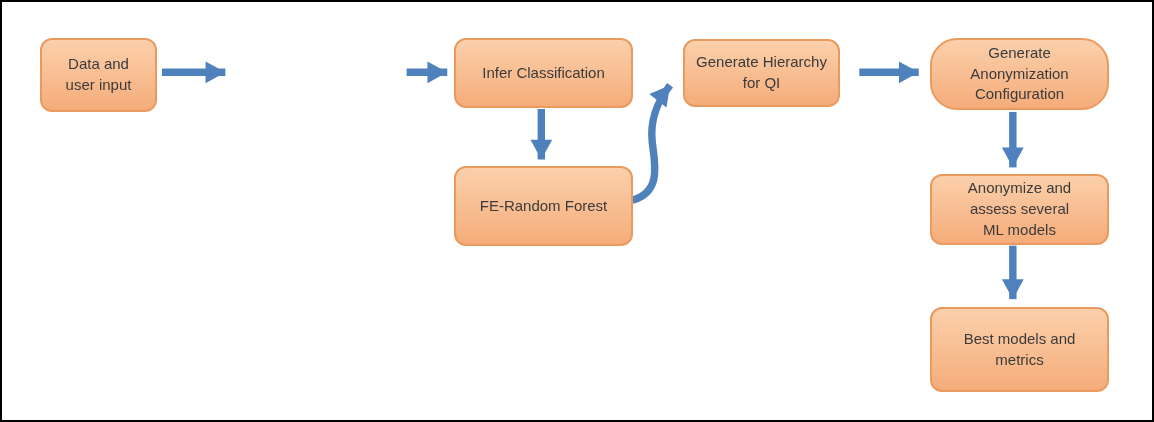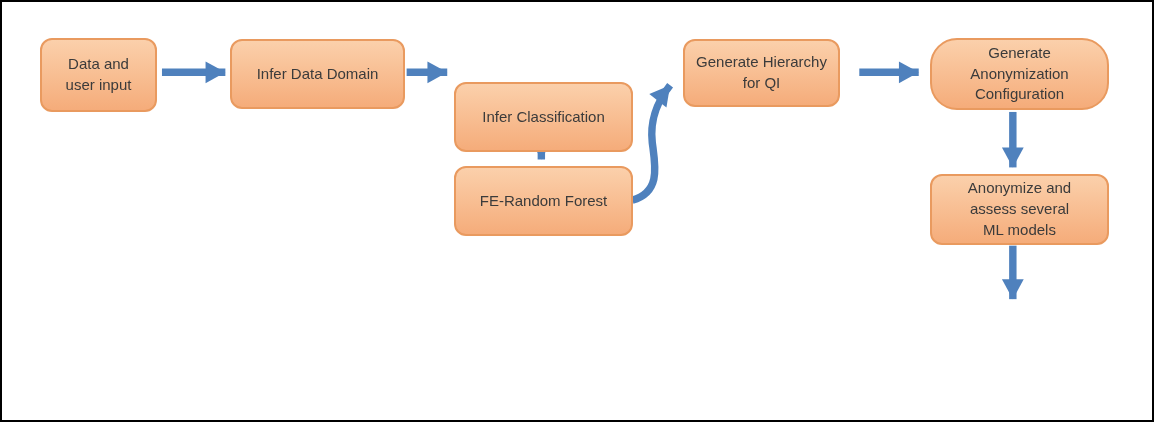--- a/index.html
+++ b/index.html
@@ -55,31 +55,32 @@
     <line class="connector" x1="541" y1="108" x2="541" y2="159" marker-end="url(#ah)"></line>
     <path class="connector" d="M 633 200 C 662 192 656 165 653 142 C 650 116 660 98 671 84" marker-end="url(#ah)"></path>
     <line class="connector" x1="862" y1="71" x2="922" y2="71" marker-end="url(#ah)"></line>
     <line class="connector" x1="1017" y1="111" x2="1017" y2="167" marker-end="url(#ah)"></line>
     <line class="connector" x1="1017" y1="246" x2="1017" y2="300" marker-end="url(#ah)"></line>
   </svg>
 
   <div class="flow-node" style="left:38px;top:36px;width:117px;height:74px;">Data and
 user input</div>
 
-  <div class="flow-node" style="left:228px;top:37px;width:175px;height:70px;">Infer Data Domain</div>
 
-  <div class="flow-node" style="left:452px;top:36px;width:179px;height:70px;margin-top:44px;">Infer Classification</div>
+  <div class="flow-node" style="left:452px;top:36px;width:179px;height:70px;">Infer Classification</div>
 
-  <div class="flow-node" style="left:452px;top:164px;width:179px;height:70px;">FE-Random Forest</div>
+  <div class="flow-node" style="left:452px;top:164px;width:179px;height:80px;">FE-Random Forest</div>
 
   <div class="flow-node" style="left:681px;top:37px;width:157px;height:68px;">Generate Hierarchy
 for QI</div>
 
   <div class="flow-node" style="left:928px;top:36px;width:179px;height:72px;border-radius:27px;">Generate
 Anonymization
 Configuration</div>
 
   <div class="flow-node" style="left:928px;top:172px;width:179px;height:71px;">Anonymize and
 assess several
 ML models</div>
 
+  <div class="flow-node" style="left:928px;top:305px;width:179px;height:85px;">Best models and
+metrics</div>
 
 </div>
 
 </body></html>

